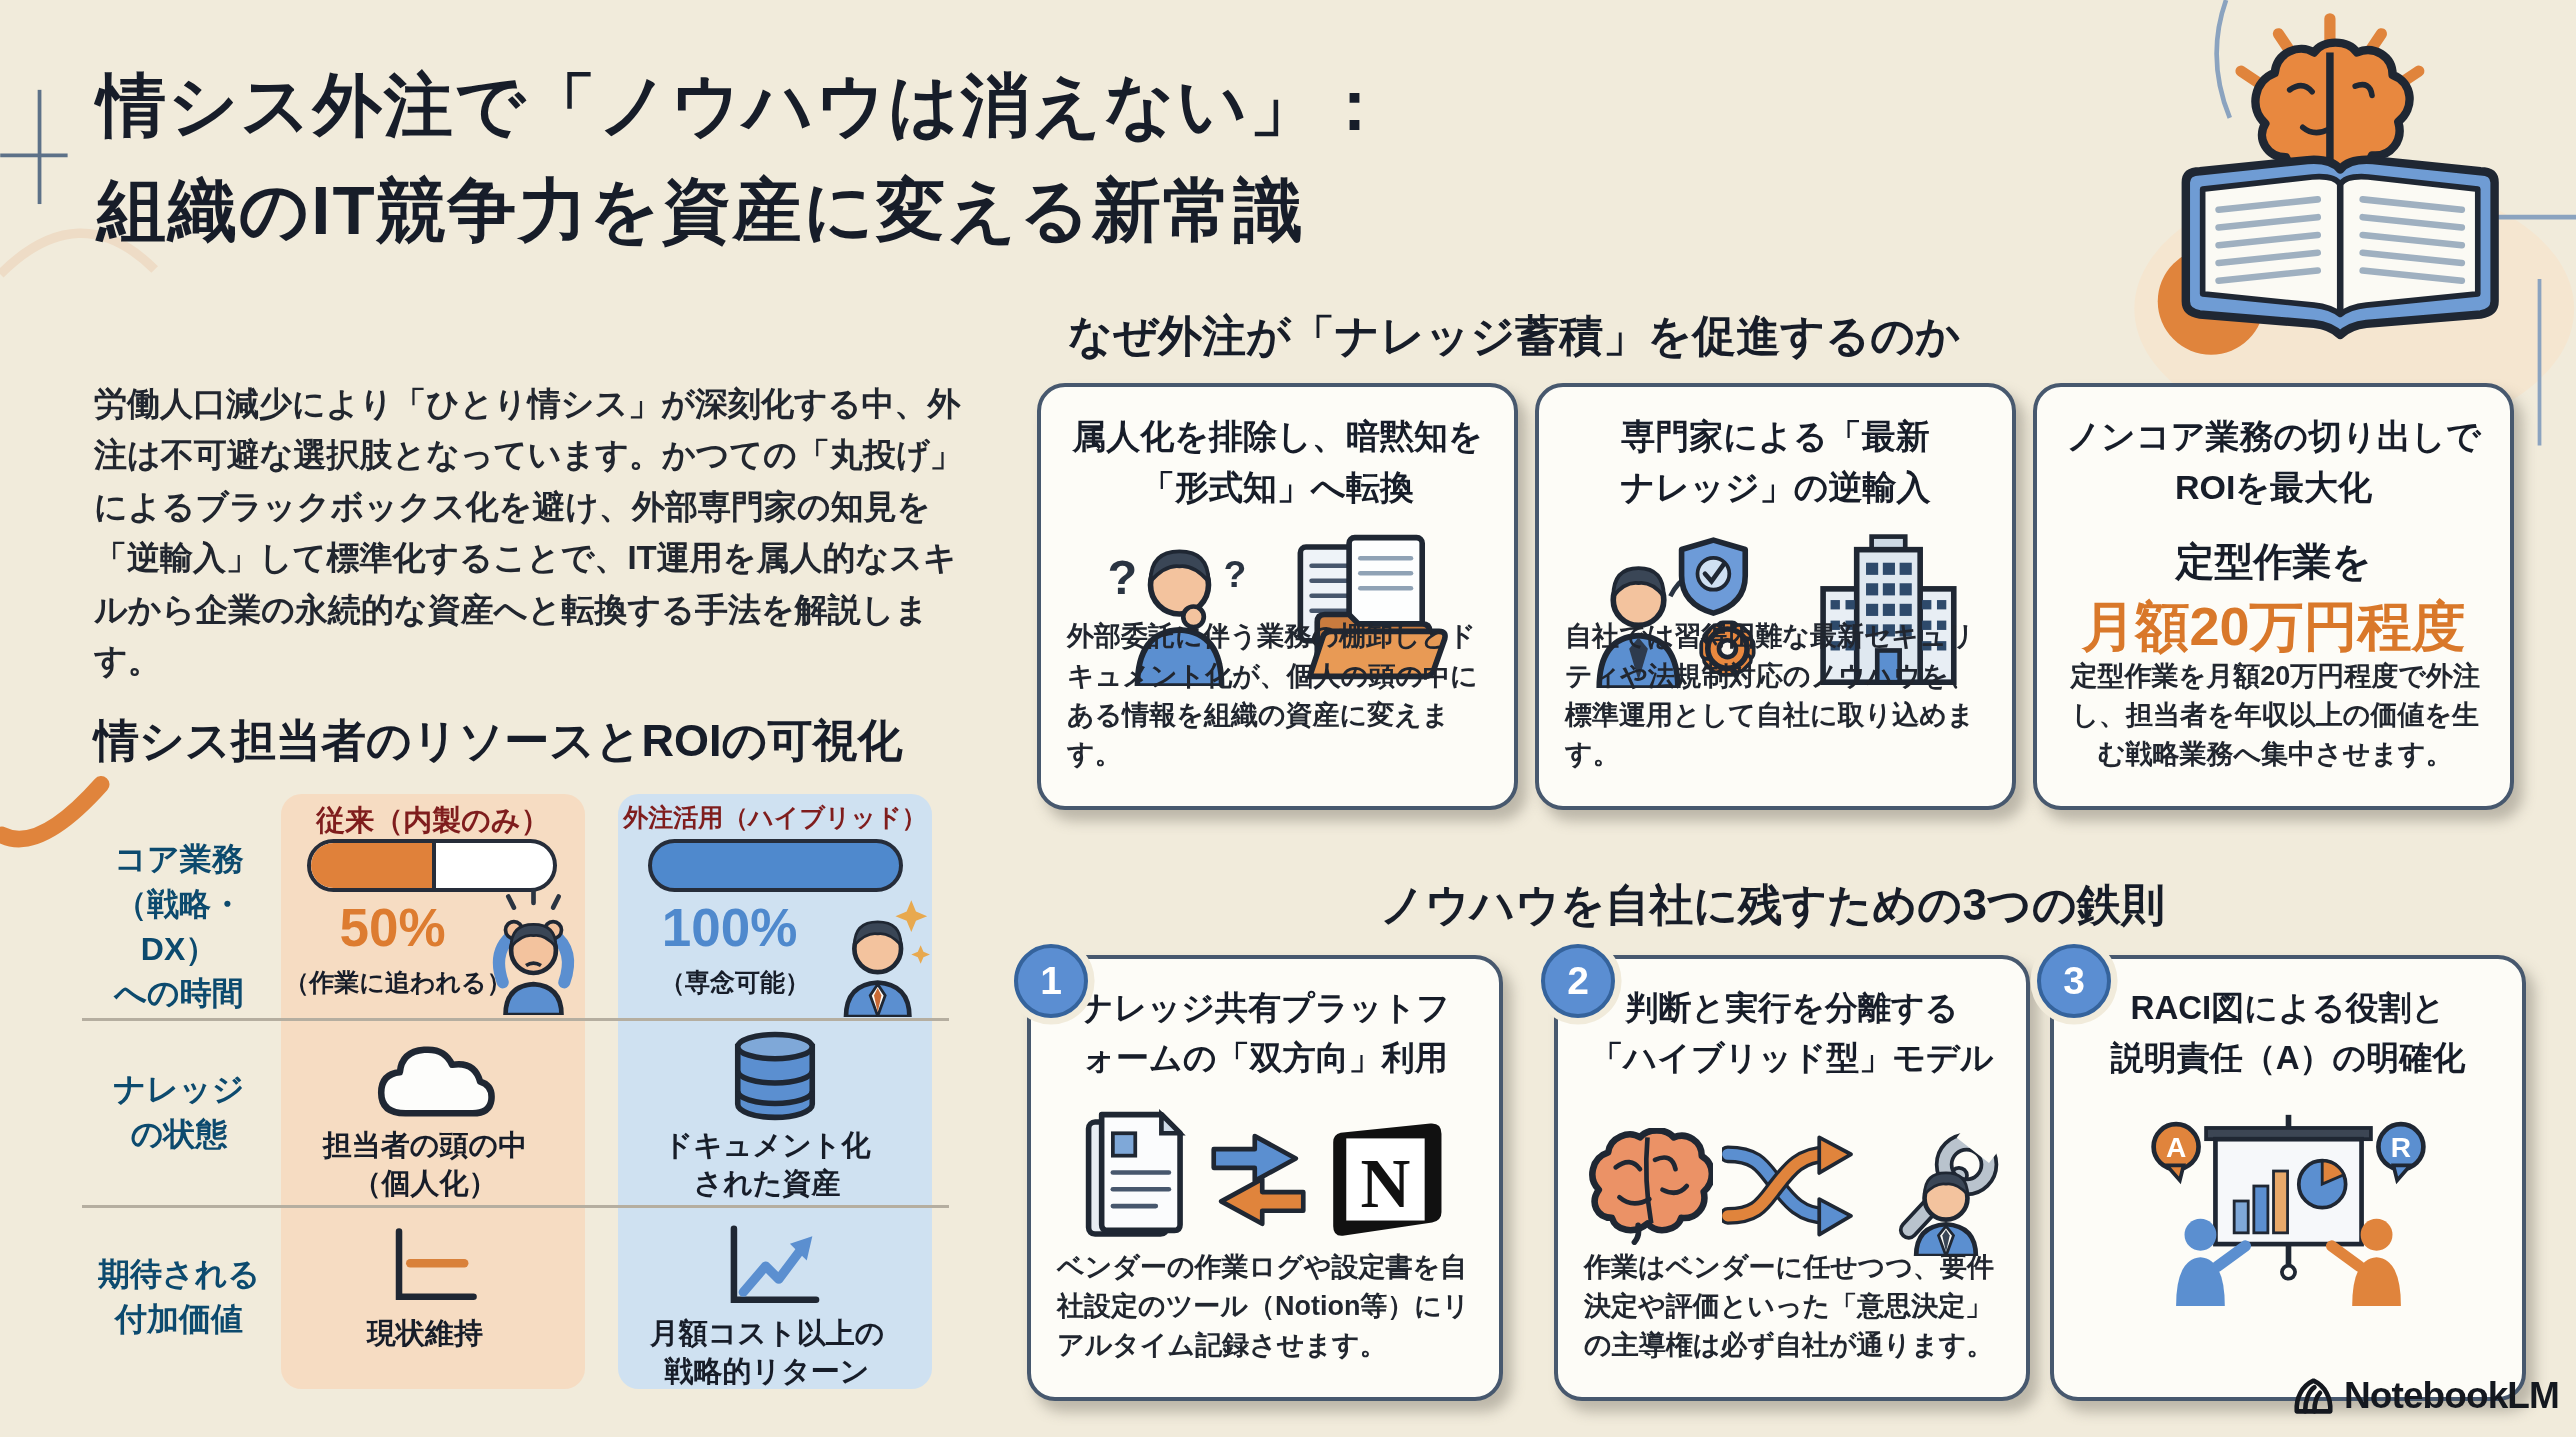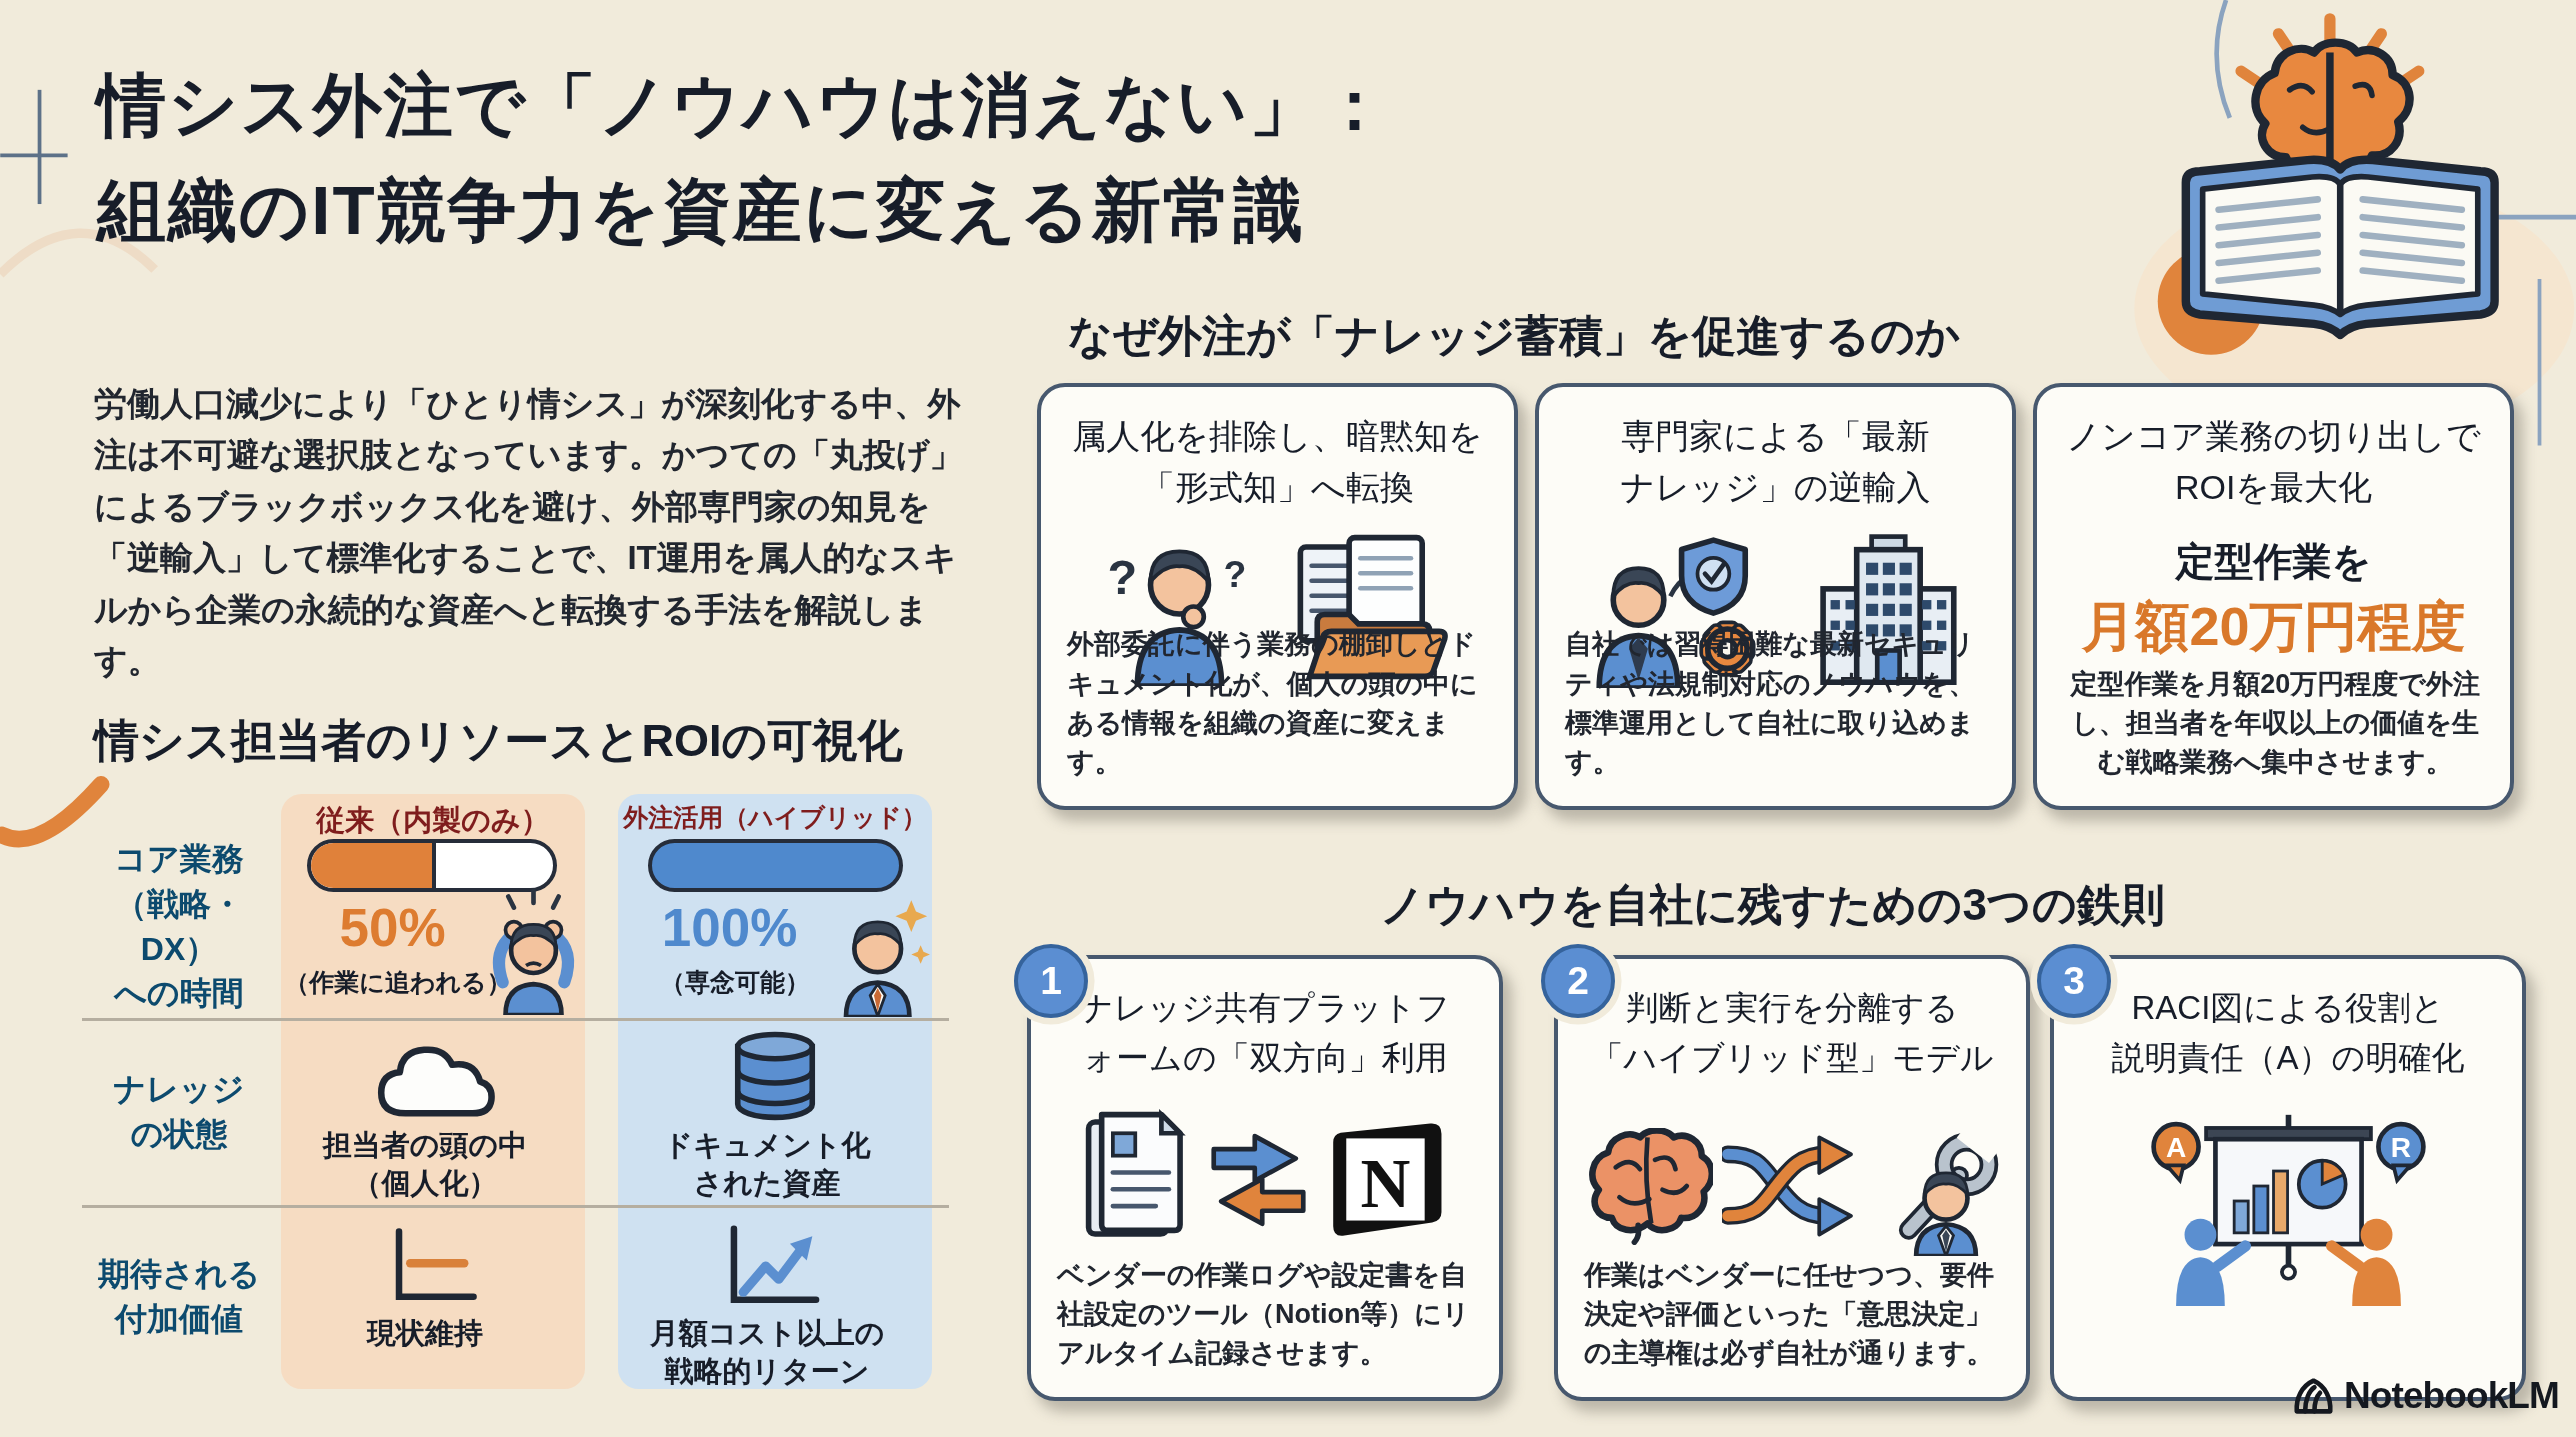--- a/index.html
+++ b/index.html
@@ -19,22 +19,22 @@
   .why-head{left:1035px;top:307px;width:1123px;margin-left:33px;}
   .res-head{left:94px;top:711px;width:917px;font-size:45px;}
   .rules-head{left:1027px;top:876px;width:1491px;text-align:center;}
 
   
   .card{
     position:absolute;background:#fdfcf7;border:4.7px solid #47586e;border-radius:28px;
     box-shadow:8.4px 10.3px 13px rgba(125,120,108,0.45);
   }
   .card-title{position:absolute;left:19px;right:19px;top:24px;text-align:center;
-    font-size:34px;line-height:1.5;font-weight:400;white-space:pre-line;color:#171d29;}
-  .card-body{position:absolute;left:26px;right:22.5px;bottom:24px;
+    font-size:34px;line-height:1.5;font-weight:700;white-space:pre-line;color:#171d29;}
+  .card-body{position:absolute;left:26px;right:22.5px;bottom:32px;
     font-size:27px;line-height:1.45;font-weight:700;color:#21262f;}
   .icon-row{position:absolute;left:0;right:0;display:flex;justify-content:center;align-items:center;}
   .badge{
     position:absolute;width:66px;height:66px;border-radius:50%;
     background:#5b8ed2;border:4.7px solid #35639c;box-shadow:0 0 0 6.6px #f1ebdb;
     display:flex;align-items:center;justify-content:center;
     color:#fff;font-size:39px;font-weight:800;z-index:3;
   }
   .lead-line{position:absolute;left:0;right:0;top:148px;text-align:center;font-size:39px;font-weight:800;color:#171d29;}
   .highlight-line{position:absolute;left:0;right:0;top:204px;text-align:center;font-size:54px;font-weight:800;color:#d9782a;}

